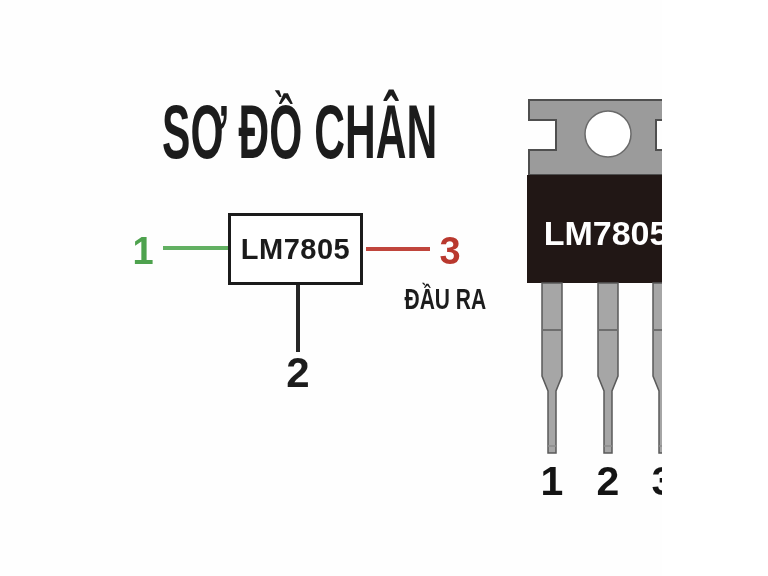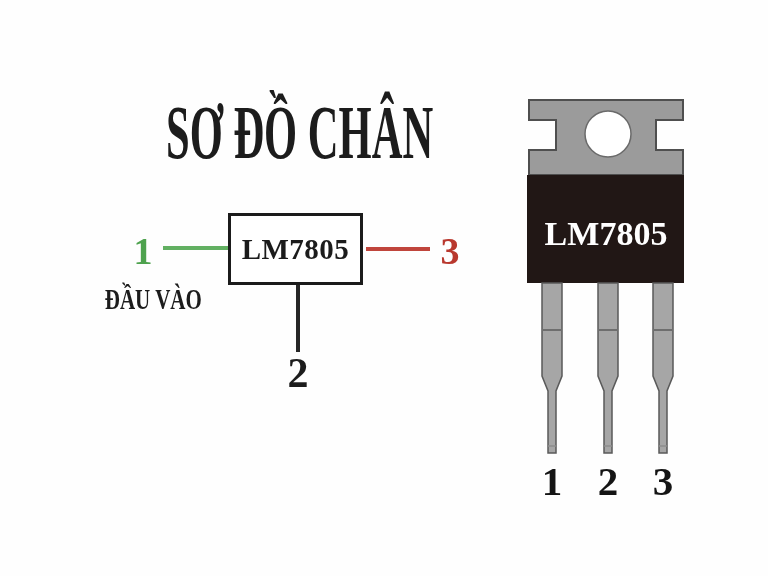--- a/index.html
+++ b/index.html
@@ -1,22 +1,21 @@
 <!DOCTYPE html>
 <html><head>
 <meta charset="utf-8">
 <style>
   html,body{margin:0;padding:0;}
   body{font-family:"Liberation Sans", sans-serif;}
   #stage{
     position:relative;
-    width:768px;height:576px;
+    width:662px;height:576px;
     background:#fefefe;
     overflow:hidden;
-    font-family:Liberation Serif, serif;
   }
   .abs{position:absolute;}
   .cond{display:inline-block;font-weight:700;white-space:nowrap;transform-origin:center center;}
   .center{text-align:center;}
 
   
   .page-title{
     left:130px;top:92px;width:340px;height:80px;
     display:flex;align-items:center;justify-content:center;
     color:#1c1c1c;
@@ -72,22 +71,22 @@
   </div>
 
   <div class="abs wire wire-input"></div>
   <div class="abs wire wire-output"></div>
   <div class="abs wire-ground"></div>
 
   <div class="abs center pin-num pin-num-1">1</div>
   <div class="abs center pin-num pin-num-3">3</div>
   <div class="abs center pin-num pin-num-2">2</div>
 
-  <div class="abs center pin-label label-input">
-    <span class="cond">ĐẦU VÀO</span>
+  <div class="abs center pin-label label-output">
+    <span class="cond">ĐẦU RA</span>
   </div>
 
   <svg class="abs package-svg" width="190" height="410" viewBox="0 0 190 410" xmlns="http://www.w3.org/2000/svg">
 
     <path d="M19,5 H173 V25 H146 V55 H173 V80 H19 V55 H46 V25 H19 Z" fill="#9b9b9b" stroke="#4f4f4f" stroke-width="2"></path>
 
     <circle cx="98" cy="39" r="23" fill="#ffffff" stroke="#6a6a6a" stroke-width="1.5"></circle>
 
     <rect x="17" y="80" width="157" height="108" fill="#211715"></rect>
     <text class="pkg-chip-label" x="96" y="150" text-anchor="middle">LM7805</text>

